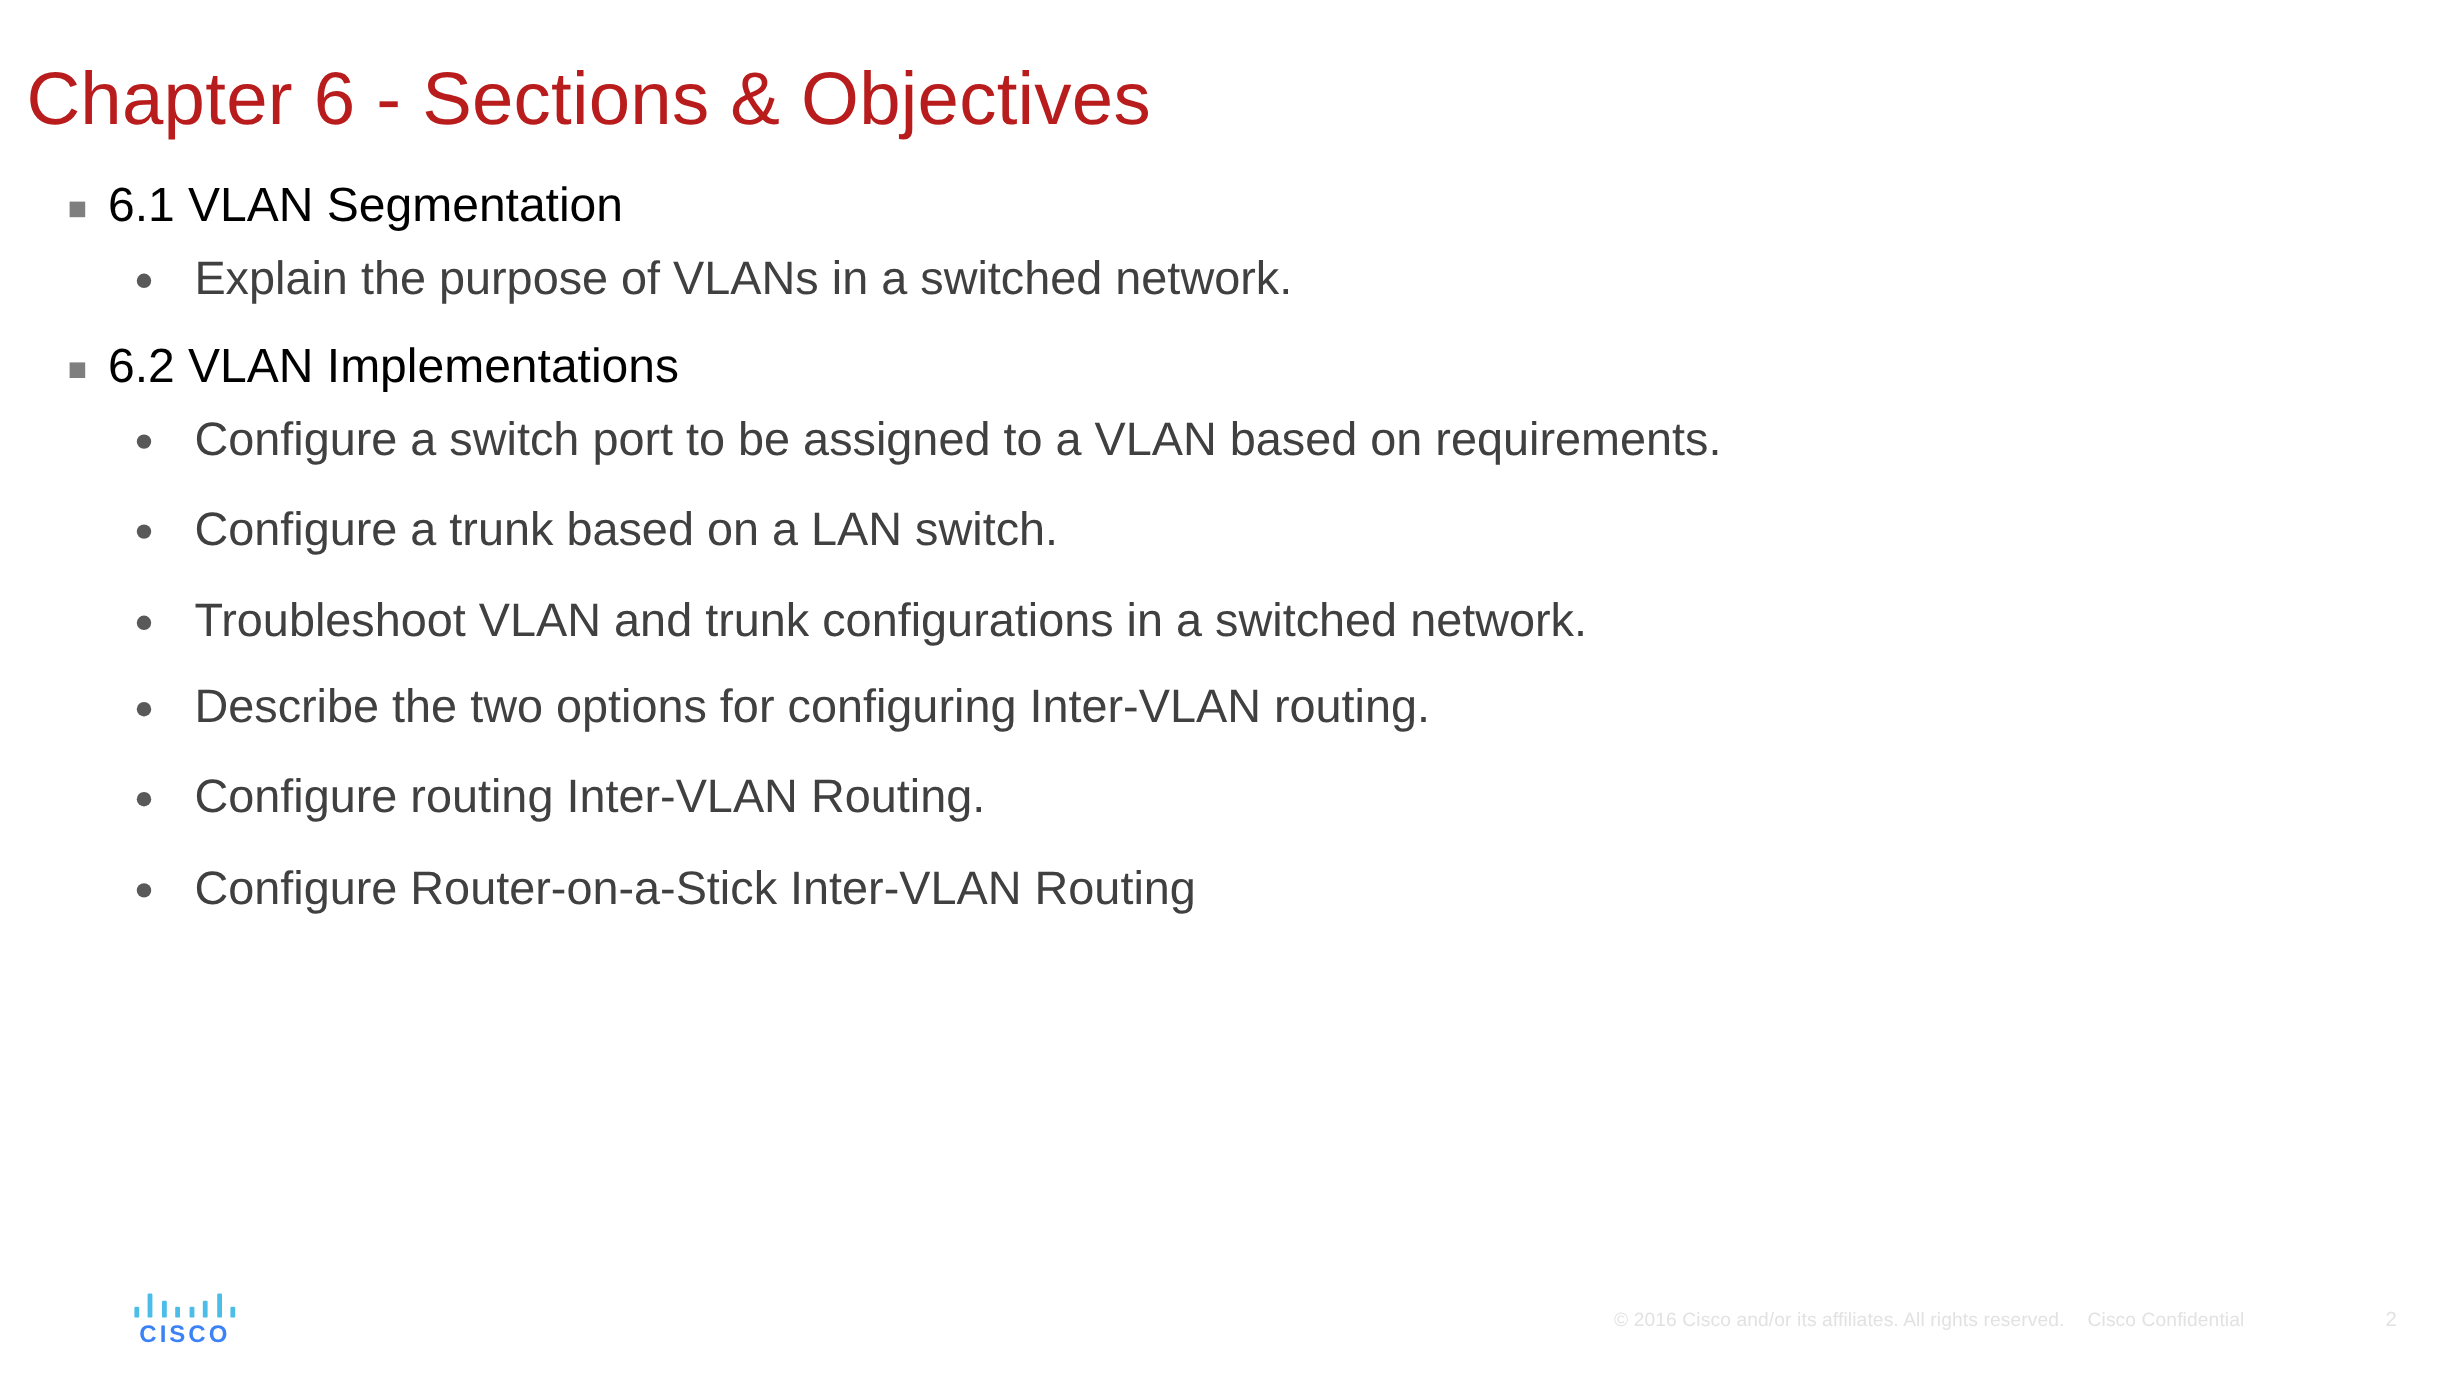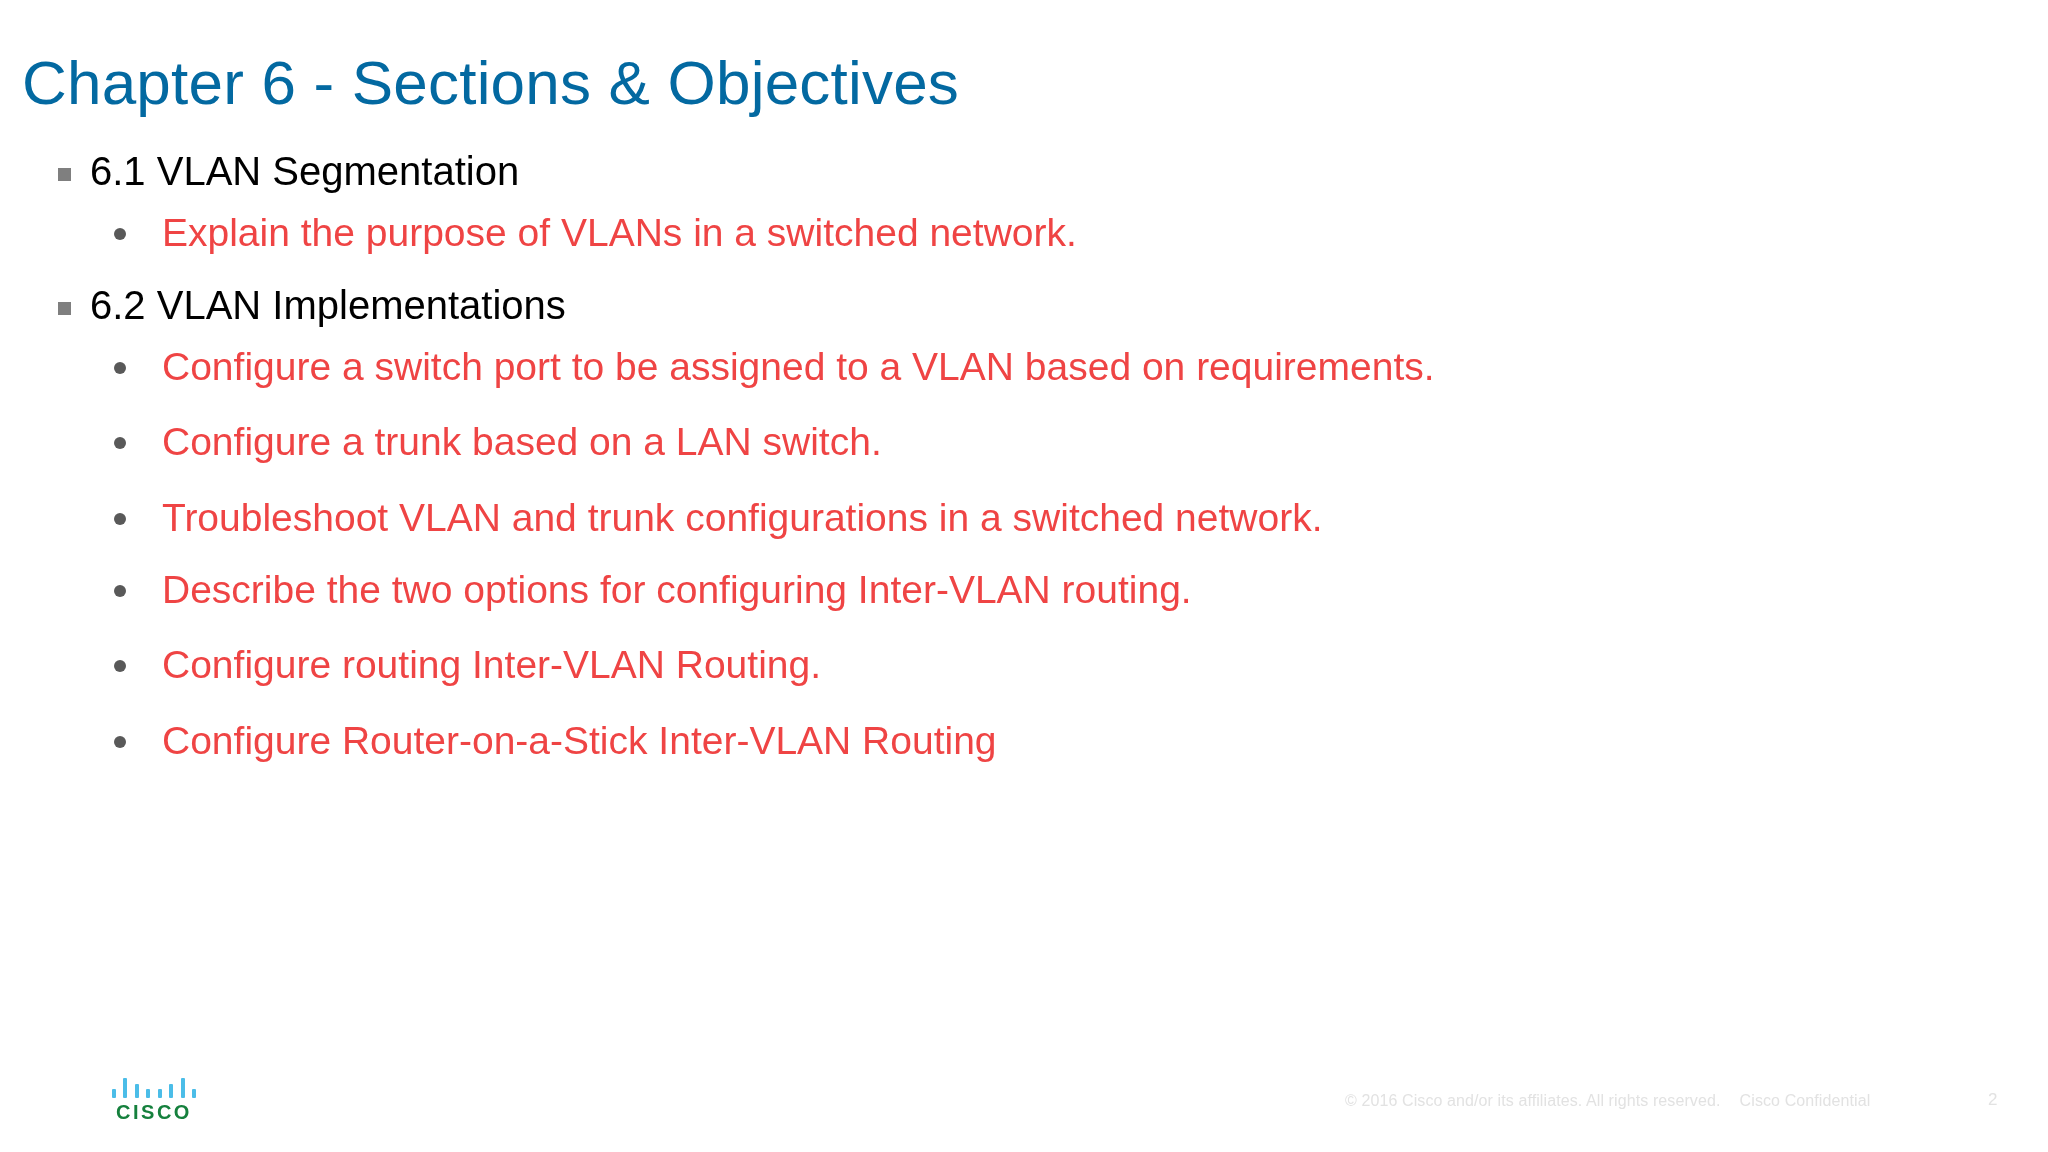--- a/index.html
+++ b/index.html
@@ -22,21 +22,21 @@
   }
 
   
   .slide-title {
     position: absolute;
     left: 22px;
     top: 50px;
     font-size: 62px;
     line-height: 1.05;
     font-weight: 400;
-    color: #0369a1;
+    color: #b91c1c;
     letter-spacing: 0.2px;
     white-space: nowrap;
   }
 
   
   .body-area {
     position: absolute;
     left: 0;
     top: 148px;
     width: 1985px;
@@ -77,21 +77,21 @@
     margin: 12px 0 26px 0;
     padding: 0;
   }
   .lvl2 {
     position: relative;
     padding-left: 162px;
     margin: 0 0 30px 0;
     padding-right: 60px;
     font-size: 39px;
     line-height: 1.17;
-    color: #ef4444;
+    color: #404040;
   }
   .lvl2:last-child {
     margin-bottom: 0;
   }
   .lvl2 > .marker-dot {
     position: absolute;
     left: 114px;
     top: 18px;
     width: 12px;
     height: 12px;
@@ -138,21 +138,21 @@
     border-radius: 1px;
   }
   .cisco-bars span.s { height: 9px; }
   .cisco-bars span.m { height: 14px; }
   .cisco-bars span.t { height: 20px; }
   .cisco-word {
     text-align: center;
     font-size: 20px;
     letter-spacing: 2.5px;
     font-weight: 700;
-    color: #15803d;
+    color: #3b82f6;
     line-height: 1;
     font-family: "Liberation Sans", sans-serif;
   }
   .footer-copy {
     position: absolute;
     left: 1345px;
     bottom: 42px;
     font-size: 16px;
     color: #e2e2e2;
     white-space: nowrap;

